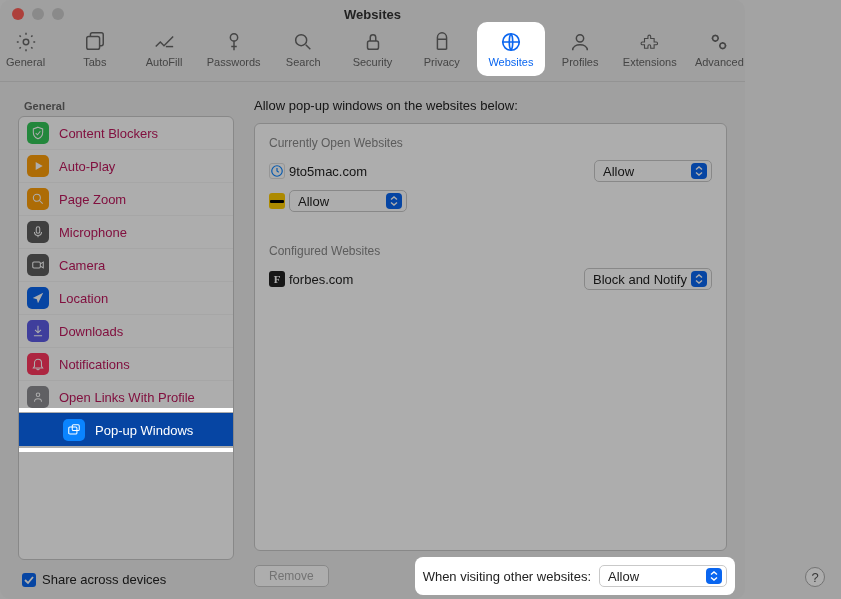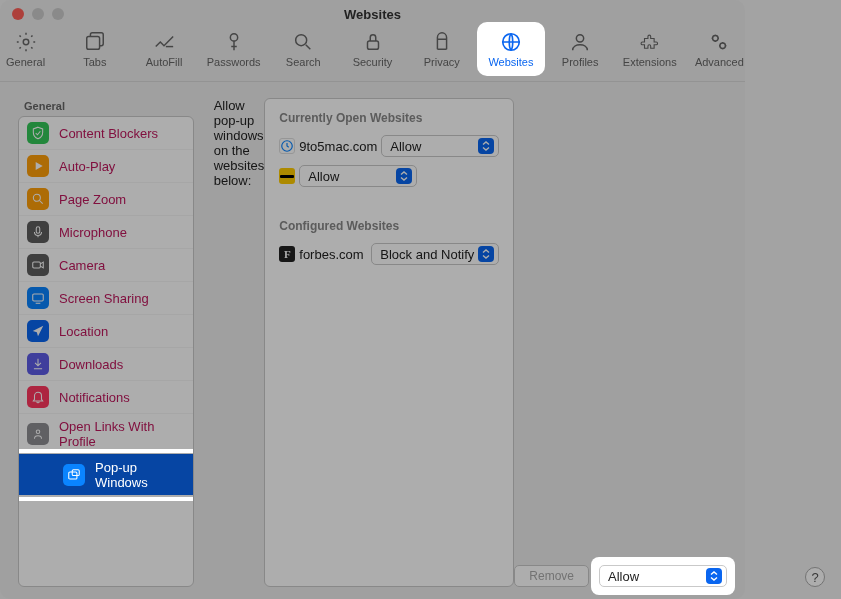--- a/index.html
+++ b/index.html
@@ -25,24 +25,24 @@
     .sb-list { border: 1px solid #c9c9c9; border-radius: 6px; background: #fff; flex: 1; overflow: hidden; display: flex; flex-direction: column; }
     .sb-item { display: flex; align-items: center; gap: 10px; padding: 5px 8px; font-size: 13px; color: #be185d; cursor: pointer; }
     .sb-item + .sb-item { border-top: 1px solid rgba(0,0,0,0.04); }
     .sb-item.selected { background: #0a66f0; color: #fff; padding-left: 44px; }
     .sb-icon { width: 22px; height: 22px; border-radius: 5px; display: flex; align-items: center; justify-content: center; flex-shrink: 0; color: #fff; }
     .sb-item.hl { position: relative; }
     .sb-item.hl::before { content:""; position:absolute; inset:-2px; background: transparent; box-shadow: 0 0 0 4px #fff; z-index:60; border-radius:3px; pointer-events:none; }
     .sb-item.hl > * { position: relative; z-index: 61; }
     .share-row { display: flex; align-items: center; gap: 6px; padding: 12px 4px 0 4px; font-size: 13px; color: #222; }
     .checkbox { width: 14px; height: 14px; border-radius: 3px; background: #0a66f0; display:flex; align-items:center; justify-content:center; }
-    .main { flex: 1; display: flex; position: relative; }
+    .main { flex: 1; display: flex; flex-direction: column; position: relative; }
     .main-title { font-size: 13px; color: #222; margin-bottom: 10px; }
     .site-box { flex: 1; border: 1px solid #c9c9c9; border-radius: 6px; background: #fff; padding: 8px 0; display: flex; flex-direction: column; }
-    .sect-head { font-size: 12px; font-weight: 700; color: #888; padding: 4px 14px 6px 14px; }
+    .sect-head { font-size: 12px; font-weight: 400; color: #888; padding: 4px 14px 6px 14px; }
     .site-row { display: flex; align-items: center; padding: 4px 14px; gap: 4px; font-size: 13px; color: #222; }
     .site-row .favicon { width: 16px; height: 16px; border-radius: 3px; display:flex; align-items:center; justify-content:center; font-size:10px; flex-shrink:0; }
     .site-row .domain { flex: 1; }
     .dd { min-width: 118px; height: 22px; background: #fff; border: 1px solid #c9c9c9; border-radius: 5px; display: flex; align-items: center; padding: 0 4px 0 8px; font-size: 13px; color: #222; position: relative; }
     .dd .arrows { margin-left:auto; width:16px; height:16px; background:#0a66f0; border-radius:4px; display:flex; align-items:center; justify-content:center; }
     .dd.wide { min-width: 128px; }
     .sect-gap { height: 24px; }
     .footer-row { display: flex; align-items: flex-end; padding-top: 14px; gap: 10px; }
     .remove-btn { height: 22px; padding: 0 14px; background: #fff; border: 1px solid #c9c9c9; border-radius: 5px; font-size: 12px; color: #aaa; cursor: pointer; }
     .footer-right { margin-left: auto; display: flex; align-items: center; gap: 8px; font-size: 13px; color: #222; position: relative; }
@@ -207,29 +207,20 @@
           <div class="sb-item">
             <div class="sb-icon" style="background: rgb(94, 94, 94);">
               <svg width="14" height="14" viewBox="0 0 24 24">
                 <rect x="3" y="7" width="13" height="10" rx="2" stroke="#fff" stroke-width="1.8" fill="none"></rect>
                 <path d="M16 10l5-3v10l-5-3" stroke="#fff" stroke-width="1.8" fill="none"></path>
               </svg>
             </div>
             <span>Camera</span>
           </div>
           <div class="sb-item">
-            <div class="sb-icon" style="background: rgb(10, 132, 255);">
-              <svg width="14" height="14" viewBox="0 0 24 24">
-                <rect x="3" y="5" width="18" height="12" rx="2" stroke="#fff" stroke-width="1.8" fill="none"></rect>
-                <path d="M8 21h8" stroke="#fff" stroke-width="1.8" fill="none"></path>
-              </svg>
-            </div>
-            <span>Screen Sharing</span>
-          </div>
-          <div class="sb-item">
             <div class="sb-icon" style="background: rgb(10, 102, 240);">
               <svg width="14" height="14" viewBox="0 0 24 24">
                 <path d="M3 12l18-9-9 18-2-7-7-2z" fill="#fff"></path>
               </svg>
             </div>
             <span>Location</span>
           </div>
           <div class="sb-item">
             <div class="sb-icon" style="background: rgb(94, 92, 230);">
               <svg width="14" height="14" viewBox="0 0 24 24">
@@ -258,20 +249,28 @@
           <div class="sb-item selected hl">
             <div class="sb-icon" style="background: rgb(10, 132, 255);">
               <svg width="14" height="14" viewBox="0 0 24 24">
                 <rect x="3" y="7" width="14" height="12" rx="2" stroke="#fff" stroke-width="1.8" fill="none"></rect>
                 <rect x="9" y="3" width="12" height="10" rx="2" stroke="#fff" stroke-width="1.8" fill="none"></rect>
               </svg>
             </div>
             <span>Pop-up Windows</span>
           </div>
         </div>
+      <div class="share-row">
+        <div class="checkbox">
+          <svg width="10" height="10" viewBox="0 0 10 10">
+              <path d="M1 5 L4 8 L9 2" stroke="#fff" stroke-width="1.8" fill="none"></path>
+            </svg>
+        </div>
+        <span>Share across devices</span>
+      </div>
     </div>
 
     <div class="main">
       <div class="main-title">Allow pop-up windows on the websites below:</div>
       <div class="site-box" id="site-box">
           <div class="sect-head">Currently Open Websites</div>
           <div class="site-row">
             <div class="favicon" style="background: rgb(255, 255, 255); border: 1px solid rgb(221, 221, 221);">
               <svg width="14" height="14" viewBox="0 0 24 24">
                 <circle cx="12" cy="12" r="9" fill="none" stroke="#0a84ff" stroke-width="2"></circle>
@@ -314,20 +313,21 @@
                 <svg width="8" height="10" viewBox="0 0 8 10">
                   <path d="M1 3.5 L4 1 L7 3.5 M1 6.5 L4 9 L7 6.5" stroke="#fff" stroke-width="1.4" fill="none"></path>
                 </svg>
               </span>
             </div>
           </div>
         </div>
       <div class="footer-row">
         <button class="remove-btn">Remove</button>
         <div class="footer-right hl">
+          <span>When visiting other websites:</span>
           <div class="dd wide">
             <span>Allow</span>
             <span class="arrows">
               <svg width="8" height="10" viewBox="0 0 8 10">
                   <path d="M1 3.5 L4 1 L7 3.5 M1 6.5 L4 9 L7 6.5" stroke="#fff" stroke-width="1.4" fill="none"></path>
                 </svg>
             </span>
           </div>
         </div>
       </div>

